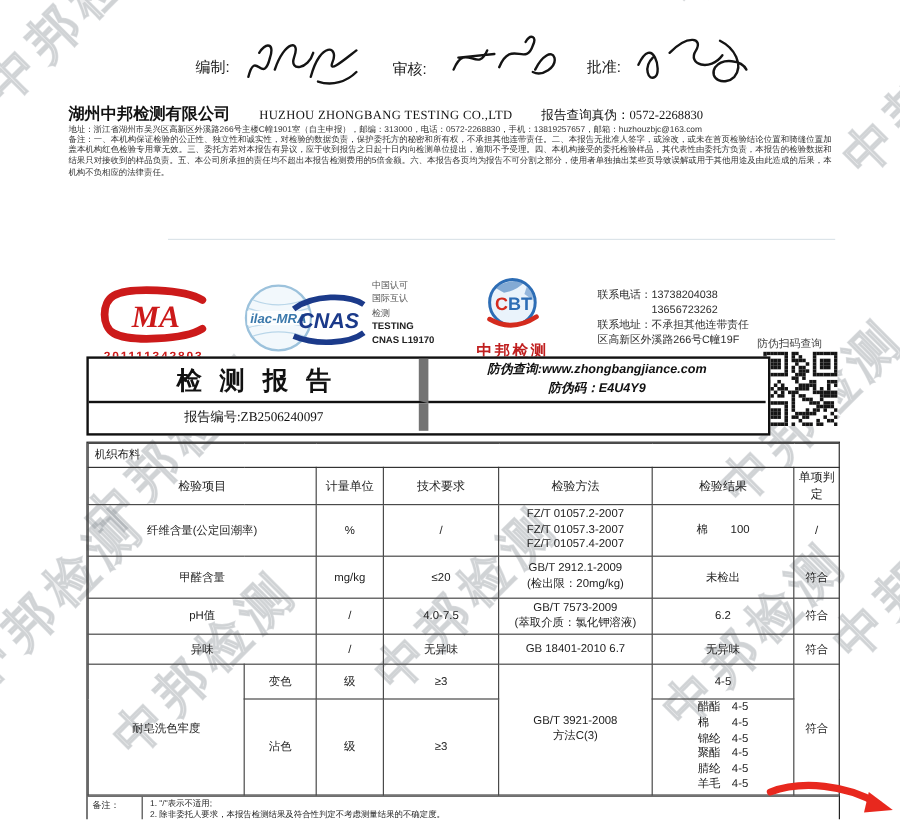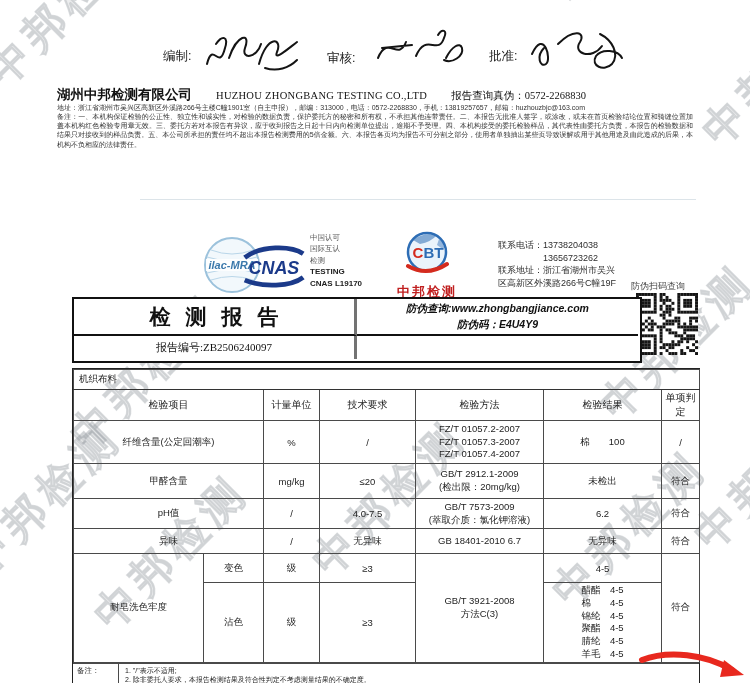--- a/index.html
+++ b/index.html
@@ -31,21 +31,21 @@
   .cbt{position:absolute;left:392px;top:229px;width:70px;text-align:center;}
   .cbt-name{font-size:13px;font-weight:bold;color:#c01f1f;letter-spacing:2px;margin-top:0px;}
   .cbt-cap{height:3px;background:#24415f;margin:1px 4px 0 4px;opacity:.8;}
   .contact{position:absolute;left:498px;top:239px;font-size:9px;color:#2e2e2e;line-height:1.4;}
   .contact .ind{padding-left:45px;}
   .scan-label{position:absolute;left:631px;top:280px;font-size:9px;color:#444;}
   .qr-wrap{position:absolute;left:636px;top:293px;width:62px;height:62px;background:#fff;}
   
   .rpt-head{position:absolute;left:72px;top:297px;width:566px;height:62px;border:2px solid #111;
             display:grid;grid-template-columns:283px 281px;grid-template-rows:37px 23px;background:#fff;}
-  .rpt-cell{display:flex;flex-direction:column;align-items:center;justify-content:center;border-right:3px solid #737373;border-bottom:2px solid #111;}
+  .rpt-cell{display:flex;flex-direction:column;align-items:center;justify-content:center;border-right:8px solid #737373;border-bottom:2px solid #111;}
   .rpt-cell:nth-child(2n){border-right:none;font-style:italic;}
   .rpt-cell.last{border-bottom:none;}
   .rpt-title{font-family:"Liberation Serif",serif;font-size:21px;font-weight:bold;letter-spacing:15px;color:#111;margin-right:-15px;}
   .rpt-q{font-size:10.5px;font-weight:bold;color:#111;line-height:1.45;}
   .rpt-no{font-family:"Liberation Serif",serif;font-size:11px;color:#111;}
   .rpt-page{font-size:10px;color:#111;letter-spacing:1px;}
   
   .main-table{position:absolute;left:72px;top:368px;width:626px;border:1.5px solid #222;background:rgba(255,255,255,0.0);}
   .main-table table{border-collapse:collapse;width:100%;table-layout:fixed;}
   .main-table td{border:1px solid #4a4a4a;text-align:center;font-size:9.5px;color:#1d1d1d;padding:1px 2px;overflow:hidden;}
@@ -93,20 +93,27 @@
   <div class="company-line">
     <span class="company-name">湖州中邦检测有限公司</span>
     <span class="company-en">HUZHOU ZHONGBANG TESTING CO.,LTD</span>
     <span class="company-query">报告查询真伪：0572-2268830</span>
   </div>
   <div class="addr-line">地址：浙江省湖州市吴兴区高新区外溪路266号主楼C幢1901室（自主申报），邮编：313000，电话：0572-2268830，手机：13819257657，邮箱：huzhouzbjc@163.com</div>
   <div class="notes">备注：一、本机构保证检验的公正性、独立性和诚实性，对检验的数据负责，保护委托方的秘密和所有权，不承担其他连带责任。二、本报告无批准人签字，或涂改，或未在首页检验结论位置和骑缝位置加盖本机构红色检验专用章无效。三、委托方若对本报告有异议，应于收到报告之日起十日内向检测单位提出，逾期不予受理。四、本机构接受的委托检验样品，其代表性由委托方负责，本报告的检验数据和结果只对接收到的样品负责。五、本公司所承担的责任均不超出本报告检测费用的5倍金额。六、本报告各页均为报告不可分割之部分，使用者单独抽出某些页导致误解或用于其他用途及由此造成的后果，本机构不负相应的法律责任。</div>
 
   <div class="divider"></div>
 
+  <div class="cma">
+    <svg width="100" height="48" viewBox="0 0 104 52">
+      <path d="M96 13 C80 3 30 1 16 9 C5 15 5 37 16 43 C30 51 80 49 96 39" fill="none" stroke="#cc1a1a" stroke-width="7" stroke-linecap="round"></path>
+      <text x="54" y="37" font-size="28" font-weight="bold" font-style="italic" fill="#cc1a1a" text-anchor="middle" font-family="Liberation Serif,serif">MA</text>
+    </svg>
+    <div class="cma-num">201111342803</div>
+  </div>
 
   <svg class="ilac" width="58" height="58" viewBox="0 0 58 58">
     <circle cx="29" cy="29" r="27" fill="#f2f8fc" stroke="#9cc2dc" stroke-width="2"></circle>
     <path d="M8 14 Q29 22 50 14" stroke="#b9d6e9" fill="none"></path>
     <path d="M4 21 Q29 29 54 21" stroke="#b9d6e9" fill="none"></path>
     <path d="M4 37 Q29 30 54 37" stroke="#b9d6e9" fill="none"></path>
     <path d="M8 44 Q29 37 50 44" stroke="#b9d6e9" fill="none"></path>
     <rect x="3" y="23" width="52" height="12" fill="#ffffff" opacity="0.9"></rect>
     <text x="29" y="33" font-size="11" font-weight="bold" font-style="italic" fill="#3a78ab" text-anchor="middle">ilac-MRA</text>
   </svg>
@@ -132,21 +139,21 @@
       <text x="27" y="29" font-size="15" font-weight="bold" text-anchor="middle" font-family="Liberation Sans,sans-serif"><tspan fill="#d42b1e">C</tspan><tspan fill="#2d6db5">BT</tspan></text>
       <path d="M7 37 Q26 48 46 35" fill="none" stroke="#d42b1e" stroke-width="4" stroke-linecap="round"></path>
     </svg>
     <div class="cbt-name">中邦检测</div>
     <div class="cbt-cap"></div>
   </div>
 
   <div class="contact">
     <div><span>联系电话：</span><span>13738204038</span></div>
     <div class="ind"><span>13656723262</span></div>
-    <div><span>联系地址：</span><span>浙江省湖州市吴兴</span></div>
+    <div><span>联系地址：</span><span>不承担其他连带责任</span></div>
     <div><span>区高新区外溪路266号C幢19F</span></div>
   </div>
 
   <div class="scan-label">防伪扫码查询</div>
   <div class="qr-wrap">
     <svg id="qr" width="62" height="62" viewBox="0 0 63 63">
         <g fill="#151515">
           <rect x="0" y="0" width="3" height="3"></rect>
           <rect x="0" y="3" width="3" height="3"></rect>
           <rect x="0" y="6" width="3" height="3"></rect>

